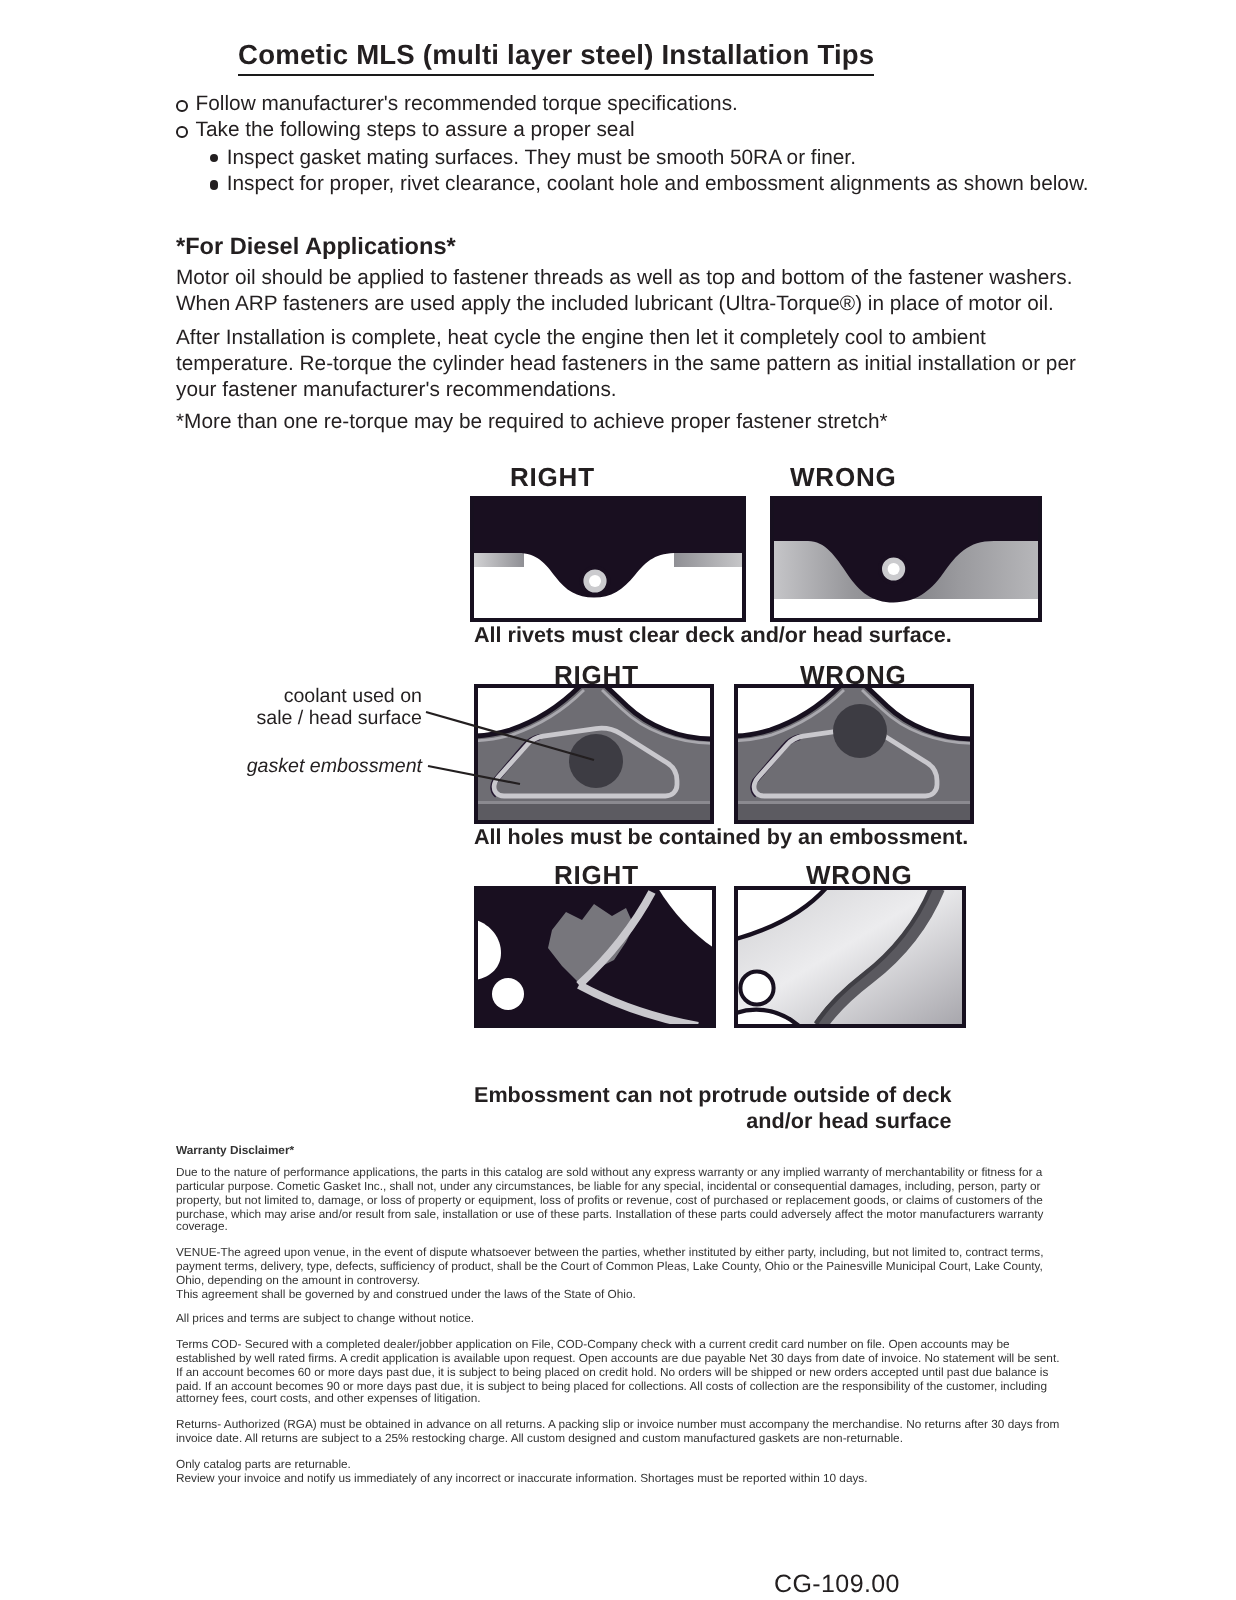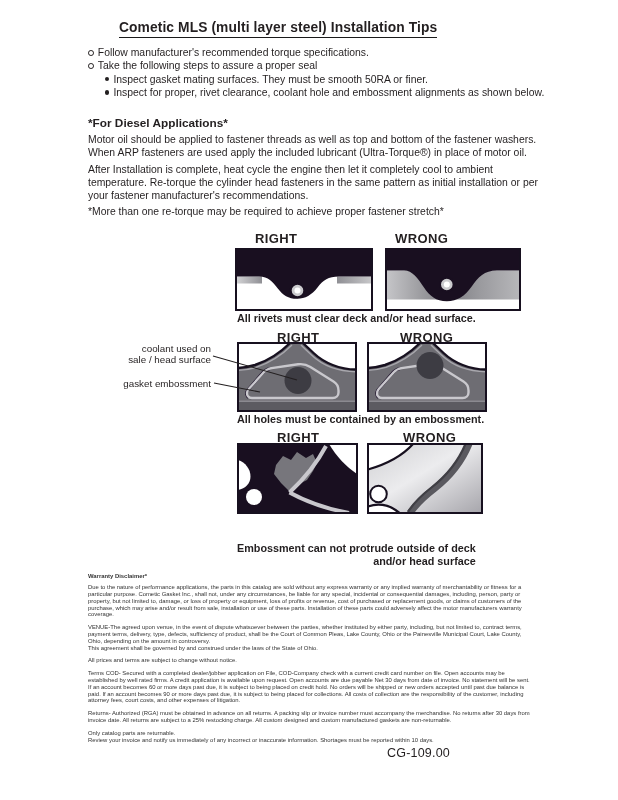--- a/index.html
+++ b/index.html
@@ -29,21 +29,21 @@
   .h-label { font-size:13px; font-weight:bold; letter-spacing:0.4px; }
   .cap { font-size:10.8px; font-weight:bold; line-height:13px;text-align:right; }
 
   .lbl { font-size:9.8px; line-height:11.2px; text-align:right; width:111px; left:100px; }
 
   .legal { left:88px; top:573px; width:442px; font-size:5.9px; line-height:6.8px; color:#333333; }
   .legal p { margin:0 0 6px 0; }
   .legal .lh { font-weight:bold; margin-bottom:4.5px; }
   .tight { margin-bottom:0 !important; }
 
-  .footer-code { left:387px; top:746px; font-size:12.5px; letter-spacing:0.2px; }
+  .footer-code { left:387px; top:785px; font-size:12.5px; letter-spacing:0.2px; }
 
   svg { display:block; }
 </style>
 </head>
 <body>
 
 <div class="page">
 
   <div class="abs title">Cometic MLS (multi layer steel) Installation Tips</div>
 
@@ -116,21 +116,21 @@
   </div>
   <div class="abs cap" style="left:237px;top:312px;">All rivets must clear deck and/or head surface.</div>
 
   <div class="abs h-label" style="left:277px;top:330px;">RIGHT</div>
   <div class="abs h-label" style="left:400px;top:330px;">WRONG</div>
 
   <div class="abs lbl" style="top:343px;">
     <div>coolant used on</div>
     <div>sale / head surface</div>
   </div>
-  <div class="abs lbl" style="top:378px;">gasket embossment</div>
+  <div class="abs lbl" style="top:378px;font-style:italic;">gasket embossment</div>
 
   <div class="abs" style="left:237px;top:342px;">
     <svg width="120" height="70" viewBox="0 0 120 70">
       <rect width="120" height="70" fill="#6e6d73"></rect>
       <rect x="1" y="60" width="118" height="9" fill="#5c5b61"></rect>
       <rect x="1" y="58.5" width="118" height="1.5" fill="#8b8a90"></rect>
       <path d="M1,1 L53,1 C45,9 33,18 18,23 C12,24.8 6,25.8 1,26 Z" fill="#ffffff"></path>
       <path d="M55,3 C47,11 35,20 19,25.4 C13,27.2 6,28.2 1,28.4" stroke="#a9a8ae" stroke-width="1.4" fill="none"></path>
       <path d="M53,1 C45,9 33,18 18,23 C12,24.8 6,25.8 1,26" stroke="#17101f" stroke-width="2.4" fill="none"></path>
       <path d="M66,1 L119,1 L119,27.5 C103,27.5 87,21 76.5,11 C73,7.6 69.5,4.4 66,1 Z" fill="#ffffff"></path>

